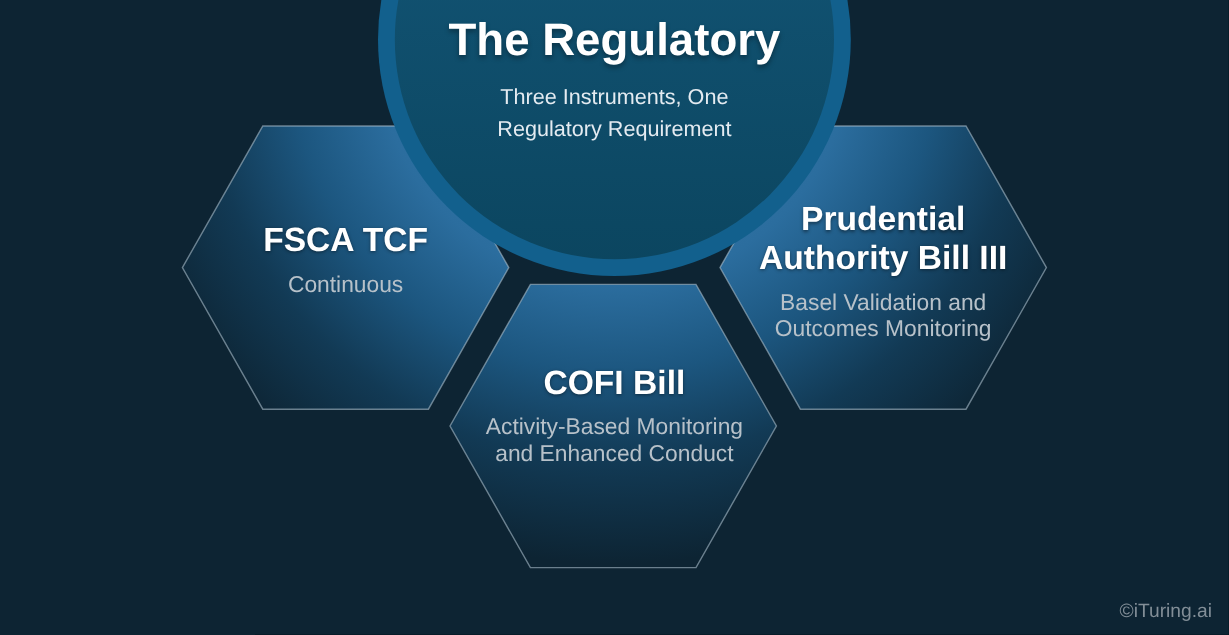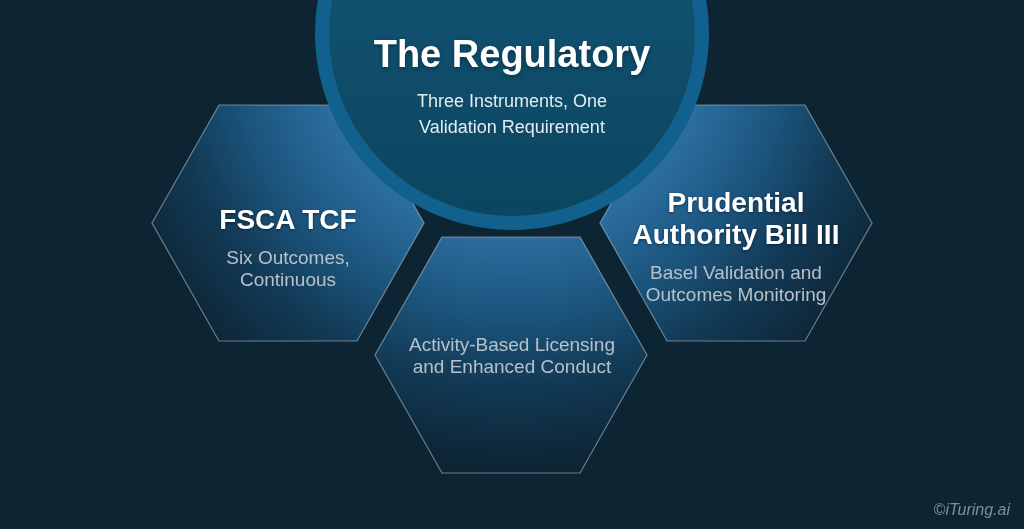--- a/index.html
+++ b/index.html
@@ -6,21 +6,21 @@
   .canvas {
     position: relative;
     width: 1024px;
     height: 529px;
     overflow: hidden;
     background: var(--background, #0d2433);
     font-family: "Liberation Sans", sans-serif;
     -webkit-font-smoothing: antialiased;
   }
   svg.art { position: absolute; left: 0; top: 0; width: 1024px; height: 529px; display: block; }
-  .txt { position: absolute; text-align: center; margin-top: 20px; }
+  .txt { position: absolute; text-align: center; }
   .nowrap { white-space: nowrap; }
 
   .title-block { left: 262px; top: 14px; width: 500px; }
   .main-title-line {
     font-size: 38px; font-weight: 700; line-height: 41px;
     color: var(--heading-text, #ffffff);
     text-shadow: 0 2px 4px rgba(0,0,0,0.35);
   }
   .main-subtitle { margin-top: 13px; }
   .main-subtitle-line {
@@ -38,21 +38,21 @@
     text-shadow: 0 1px 3px rgba(0,0,0,0.45);
   }
   .hex-desc { margin-top: 11px; }
   .hex-desc-line {
     font-size: 19px; font-weight: 400; line-height: 22px;
     color: var(--body-text, #b7c1c9);
   }
 
   .watermark {
     position: absolute; right: 14px; bottom: 10px;
-    font-size: 16px; color: var(--watermark-text, #828e97); font-style: italic;
+    font-size: 16px; color: var(--watermark-text, #828e97);
   }
 </style>
 </head>
 <body>
 
 <div class="canvas">
 
   <svg class="art" viewBox="0 0 1024 529">
     <defs>
       <radialGradient id="hexglow" gradientUnits="userSpaceOnUse" cx="512" cy="40" r="430">
@@ -75,37 +75,39 @@
     <circle cx="512" cy="33" r="197" fill="var(--circle-ring, #12608d)"></circle>
     <circle cx="512" cy="33" r="183" fill="url(#circlefill)"></circle>
   </svg>
 
   <div class="txt title-block">
     <div>
       <div class="main-title-line nowrap">The Regulatory</div>
     </div>
     <div class="main-subtitle">
       <div class="main-subtitle-line nowrap">Three Instruments, One</div>
-      <div class="main-subtitle-line nowrap">Validation Requirement</div>
+      <div class="main-subtitle-line nowrap">Regulatory Requirement</div>
     </div>
   </div>
 
   <div class="txt hex-text-left">
     <div>
       <div class="hex-title-line nowrap">FSCA TCF</div>
     </div>
     <div class="hex-desc">
-      <div class="hex-desc-line nowrap">Six Outcomes,</div>
       <div class="hex-desc-line nowrap">Continuous</div>
     </div>
   </div>
 
   <div class="txt hex-text-center">
+    <div>
+      <div class="hex-title-line nowrap">COFI Bill</div>
+    </div>
     <div class="hex-desc">
-      <div class="hex-desc-line nowrap">Activity-Based Licensing</div>
+      <div class="hex-desc-line nowrap">Activity-Based Monitoring</div>
       <div class="hex-desc-line nowrap">and Enhanced Conduct</div>
     </div>
   </div>
 
   <div class="txt hex-text-right">
     <div>
       <div class="hex-title-line nowrap">Prudential</div>
       <div class="hex-title-line nowrap">Authority Bill III</div>
     </div>
     <div class="hex-desc">

